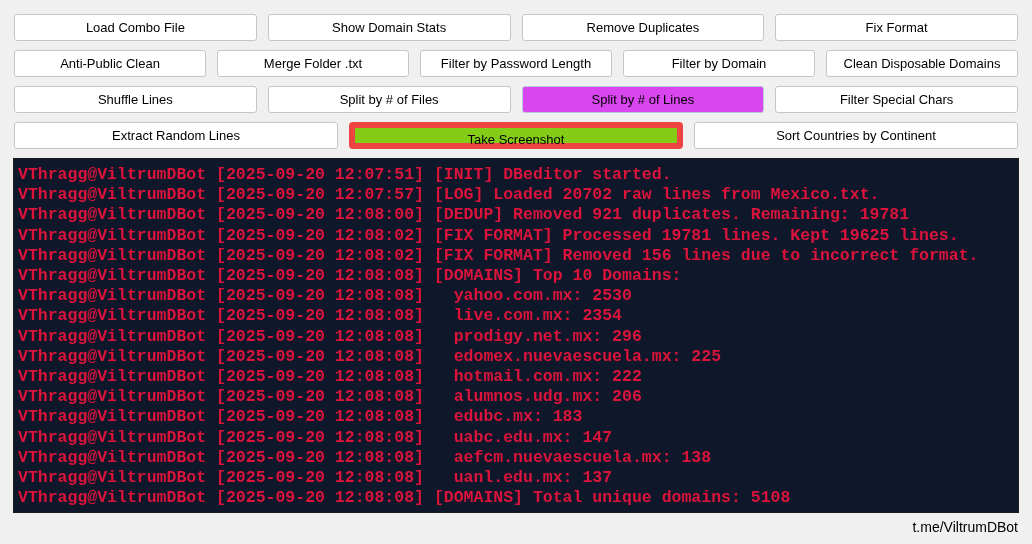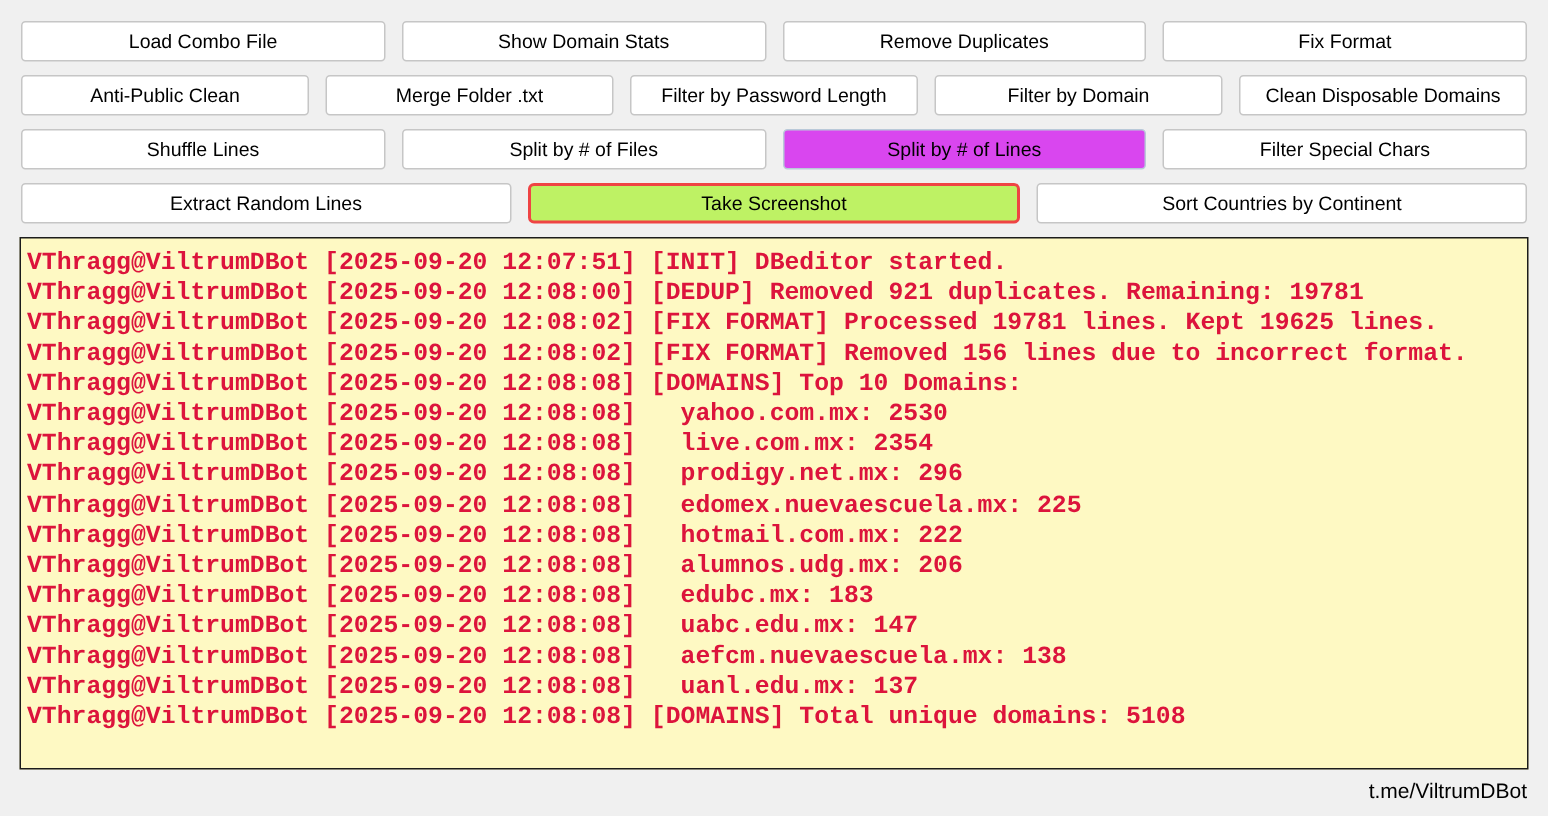--- a/index.html
+++ b/index.html
@@ -30,34 +30,34 @@
     border-radius: 3px;
     font-family: "Liberation Sans", sans-serif;
     font-size: 13px;
     color: #000000;
     padding: 0;
     cursor: default;
     line-height: 25px;
     text-align: center;
   }
   .btn.focused {
-    background: #bef264;
-    border: 2px solid #ef4444;
+    background: #84cc16;
+    border: 6px solid #ef4444;
     border-radius: 4px;
     line-height: 23px;
   }
   .btn.hover {
     background: #d946ef;
     border-color: #b9c9d9;
   }
   .console {
     margin: 4px 13px 0 13px;
     height: 355px;
     box-sizing: border-box;
-    background: #fef9c3;
+    background: #0f172a;
     border: 1px solid #1c1c1c;
     padding: 6px 4px;
     overflow: hidden;
     font-family: "Liberation Mono", "DejaVu Sans Mono", monospace;
     font-weight: bold;
     font-size: 16.5px;
     line-height: 20.2px;
   }
   .console-line {
     white-space: pre;
@@ -95,20 +95,21 @@
     </div>
     <div class="toolbar-row">
       <button class="btn">Extract Random Lines</button>
       <button class="btn focused">Take Screenshot</button>
       <button class="btn">Sort Countries by Continent</button>
     </div>
   </div>
 
 <div class="console">
     <div class="console-line"><span>VThragg@ViltrumDBot</span> <span>[2025-09-20 12:07:51]</span> <span>[INIT] DBeditor started.</span></div>
+    <div class="console-line"><span>VThragg@ViltrumDBot</span> <span>[2025-09-20 12:07:57]</span> <span>[LOG] Loaded 20702 raw lines from Mexico.txt.</span></div>
     <div class="console-line"><span>VThragg@ViltrumDBot</span> <span>[2025-09-20 12:08:00]</span> <span>[DEDUP] Removed 921 duplicates. Remaining: 19781</span></div>
     <div class="console-line"><span>VThragg@ViltrumDBot</span> <span>[2025-09-20 12:08:02]</span> <span>[FIX FORMAT] Processed 19781 lines. Kept 19625 lines.</span></div>
     <div class="console-line"><span>VThragg@ViltrumDBot</span> <span>[2025-09-20 12:08:02]</span> <span>[FIX FORMAT] Removed 156 lines due to incorrect format.</span></div>
     <div class="console-line"><span>VThragg@ViltrumDBot</span> <span>[2025-09-20 12:08:08]</span> <span>[DOMAINS] Top 10 Domains:</span></div>
     <div class="console-line"><span>VThragg@ViltrumDBot</span> <span>[2025-09-20 12:08:08]</span> <span>  yahoo.com.mx: 2530</span></div>
     <div class="console-line"><span>VThragg@ViltrumDBot</span> <span>[2025-09-20 12:08:08]</span> <span>  live.com.mx: 2354</span></div>
     <div class="console-line"><span>VThragg@ViltrumDBot</span> <span>[2025-09-20 12:08:08]</span> <span>  prodigy.net.mx: 296</span></div>
     <div class="console-line"><span>VThragg@ViltrumDBot</span> <span>[2025-09-20 12:08:08]</span> <span>  edomex.nuevaescuela.mx: 225</span></div>
     <div class="console-line"><span>VThragg@ViltrumDBot</span> <span>[2025-09-20 12:08:08]</span> <span>  hotmail.com.mx: 222</span></div>
     <div class="console-line"><span>VThragg@ViltrumDBot</span> <span>[2025-09-20 12:08:08]</span> <span>  alumnos.udg.mx: 206</span></div>

